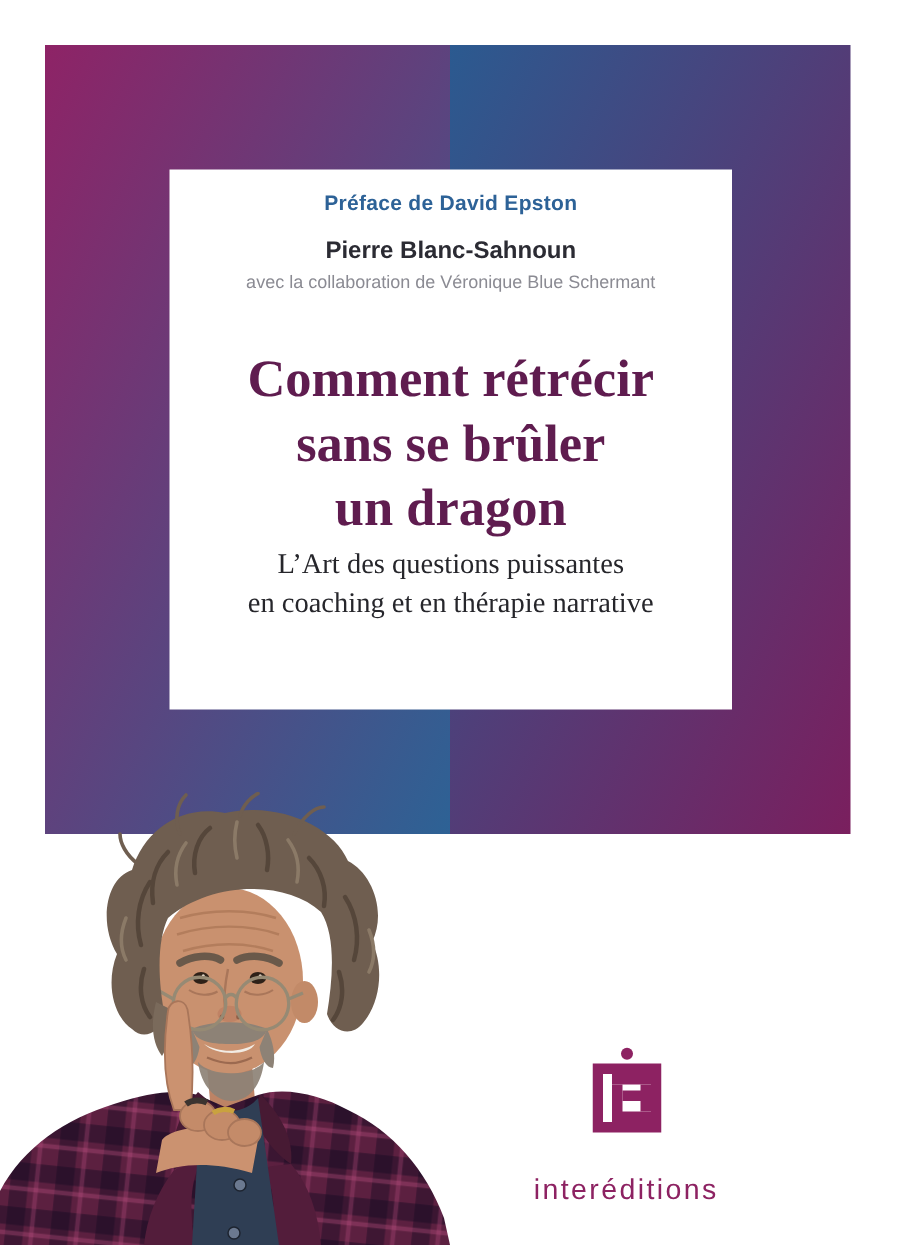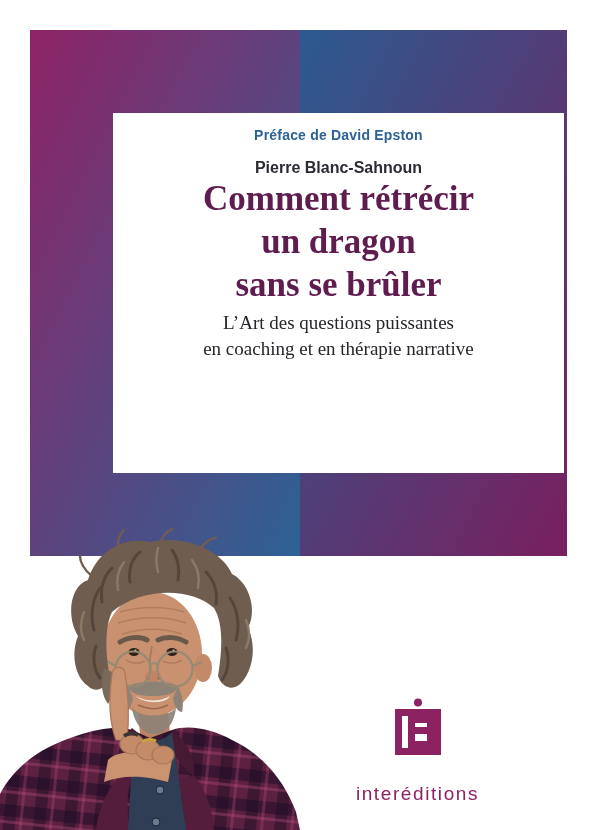--- a/index.html
+++ b/index.html
@@ -19,29 +19,29 @@
   .cover{
     position:relative;width:600px;height:830px;background:#ffffff;
     overflow:hidden;font-family:"Liberation Sans",sans-serif;
   }
   .band{position:absolute;top:30px;height:526px;}
   .band-left{left:30px;width:270px;
     background:linear-gradient(to bottom right,var(--magenta_top_left),var(--blue_bottom_left));}
   .band-right{left:300px;width:267px;
     background:linear-gradient(to bottom right,var(--blue_top_right),var(--magenta_bottom_right));}
   .panel{
-    position:absolute;left:113px;top:113px;width:451px;height:360px;
+    position:absolute;left:113px;top:113px;width:375px;height:360px;
     background:#ffffff;display:flex;flex-direction:column;align-items:center;
     text-align:center;
   }
   .preface{margin-top:14px;font-size:14px;font-weight:bold;color:var(--preface_blue);letter-spacing:.2px;}
   .author{margin-top:16px;font-size:16px;font-weight:bold;color:var(--author_dark);}
   .collab{margin-top:4px;font-size:12px;color:var(--collab_gray);}
   .title{
-    font-family:"Liberation Serif",serif;font-weight:bold;
+    margin-top:36px;font-family:"Liberation Serif",serif;font-weight:bold;
     font-size:35px;line-height:43px;color:var(--title_plum);
   }
   .subtitle{
     margin-top:4px;font-family:"Liberation Serif",serif;
     font-size:19px;line-height:26px;color:var(--subtitle_dark);
   }
   .tagline{
     position:absolute;left:295px;top:626px;width:220px;text-align:center;
     color:var(--tagline_black);font-size:22px;line-height:30px;font-weight:bold;
   }
@@ -61,24 +61,25 @@
 <body>
 
 <div class="cover">
 
   <div class="band band-left"></div>
   <div class="band band-right"></div>
 
   <div class="panel">
     <div class="preface">Préface de David Epston</div>
     <div class="author">Pierre Blanc-Sahnoun</div>
+    <div class="collab">avec la collaboration de Véronique Blue Schermant</div>
     <div class="title">
       <div>Comment rétrécir</div>
+      <div>sans se brûler</div>
       <div>un dragon</div>
-      <div>sans se brûler</div>
     </div>
     <div class="subtitle">
       <div>L’Art des questions puissantes</div>
       <div>en coaching et en thérapie narrative</div>
     </div>
   </div>
 
   <svg class="portrait" viewBox="0 0 300 302" xmlns="http://www.w3.org/2000/svg" aria-hidden="true">
     <defs>
       <pattern id="plaid" width="30" height="30" patternUnits="userSpaceOnUse" patternTransform="rotate(6)">

